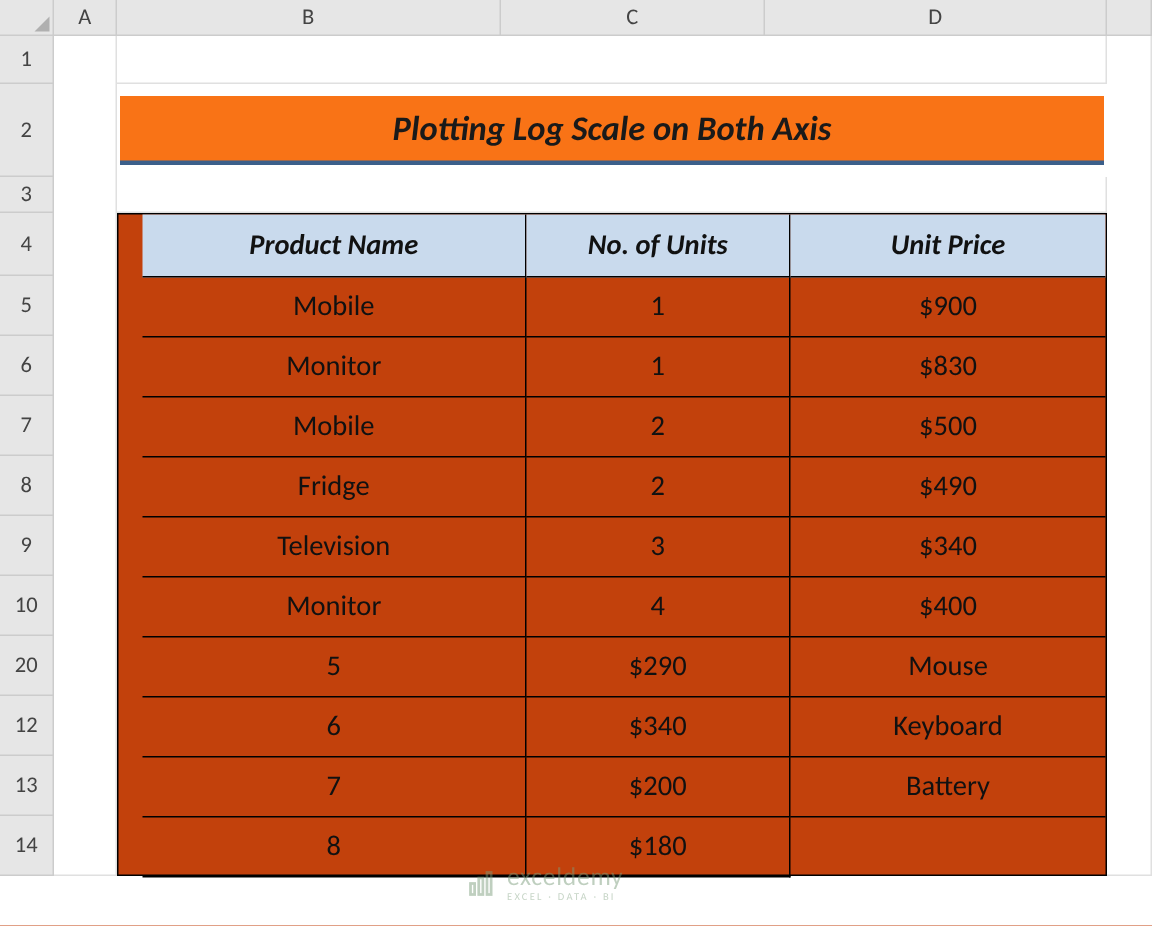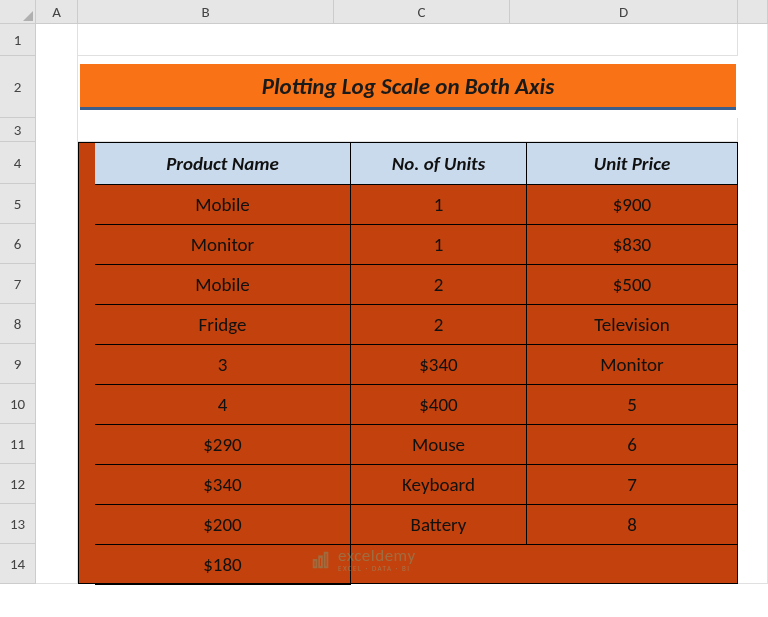--- a/index.html
+++ b/index.html
@@ -106,21 +106,21 @@
   .tbl-head {
     background: #c9daed;
     font-weight: bold;
     font-style: italic;
     font-size: 19px;
   }
   
   .watermark {
     position: absolute;
     left: 310px;
-    top: 547px;
+    top: 576px;
     display: flex;
     align-items: center;
     gap: 6px;
     opacity: 0.48;
     color: #7a9c7a;
     font-size: 12px;
     pointer-events: none;
   }
   .wm-icon {
     width: 22px; height: 22px;
@@ -146,21 +146,21 @@
   <div class="row-head" style="grid-column:1;grid-row:2">1</div>
   <div class="row-head" style="grid-column:1;grid-row:3">2</div>
   <div class="row-head" style="grid-column:1;grid-row:4">3</div>
   <div class="row-head" style="grid-column:1;grid-row:5">4</div>
   <div class="row-head" style="grid-column:1;grid-row:6">5</div>
   <div class="row-head" style="grid-column:1;grid-row:7">6</div>
   <div class="row-head" style="grid-column:1;grid-row:8">7</div>
   <div class="row-head" style="grid-column:1;grid-row:9">8</div>
   <div class="row-head" style="grid-column:1;grid-row:10">9</div>
   <div class="row-head" style="grid-column:1;grid-row:11">10</div>
-  <div class="row-head" style="grid-column:1;grid-row:12">11</div>
+  <div class="row-head" style="grid-column:1;grid-row:12">20</div>
   <div class="row-head" style="grid-column:1;grid-row:13">12</div>
   <div class="row-head" style="grid-column:1;grid-row:14">13</div>
   <div class="row-head" style="grid-column:1;grid-row:15">14</div>
 
   <div class="cell" style="grid-column:2;grid-row:2/16"></div>
   <div class="cell" style="grid-column:6;grid-row:2/16"></div>
   <div class="cell" style="grid-column:3/6;grid-row:2"></div>
   <div class="cell" style="grid-column:3/6;grid-row:4"></div>
 
   <div class="title-wrap">
@@ -179,20 +179,21 @@
     <div>Monitor</div>
     <div>1</div>
     <div>$830</div>
 
     <div>Mobile</div>
     <div>2</div>
     <div>$500</div>
 
     <div>Fridge</div>
     <div>2</div>
+    <div>$490</div>
 
     <div>Television</div>
     <div>3</div>
     <div>$340</div>
 
     <div>Monitor</div>
     <div>4</div>
     <div>$400</div>
 
     <div>5</div>

